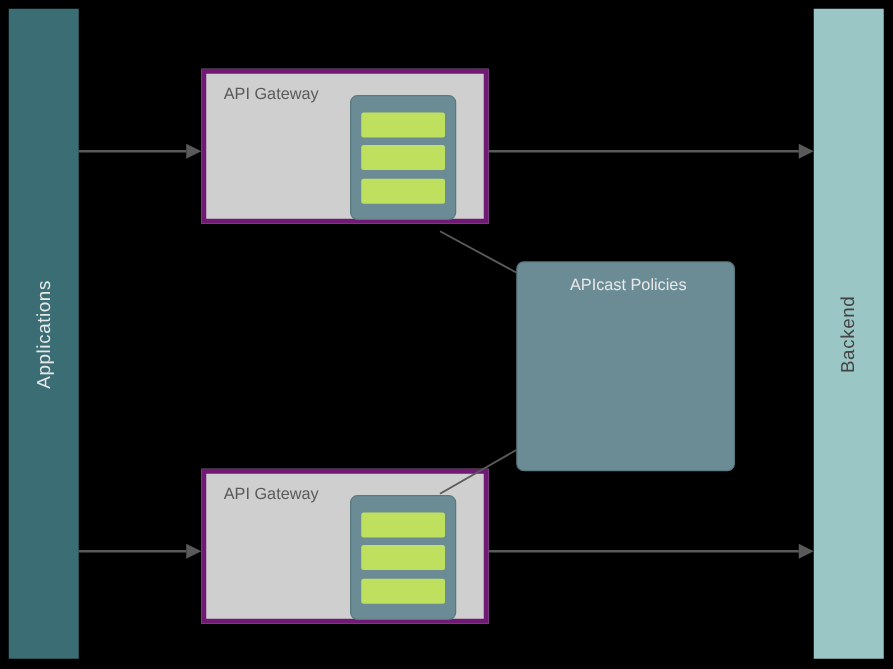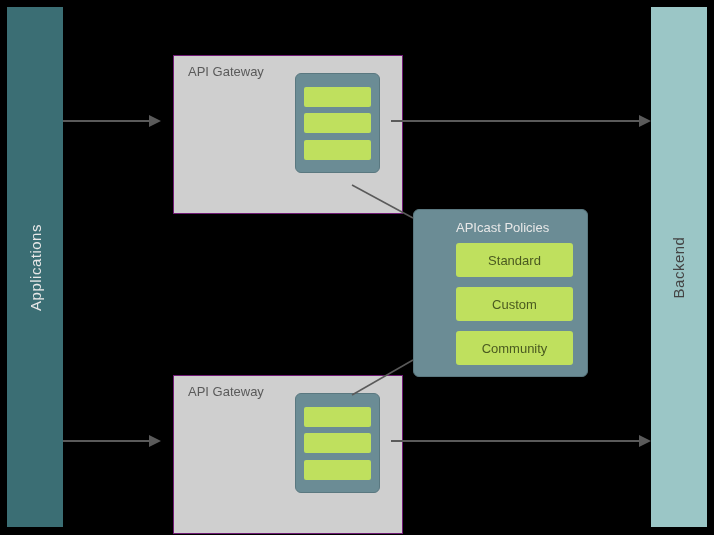--- a/index.html
+++ b/index.html
@@ -42,24 +42,23 @@
   .backend .label {
     color: #444;
     font-size: 15px;
     transform: rotate(-90deg);
     white-space: nowrap;
     letter-spacing: 0.5px;
   }
   .gateway {
     position: absolute;
     width: 230px;
-    height: 159px;
+    height: 124px;
     background: #cfcfcf;
-    border: 1px solid #701a75;
-    margin-left: 12px;
+    border: 4px solid #701a75;
   }
   .gateway-top { left: 161px; top: 55px; }
   .gateway-bottom { left: 161px; top: 375px; }
   .gateway .title {
     position: absolute;
     top: 8px;
     left: 14px;
     color: #5a5a5a;
     font-size: 13px;
   }
@@ -164,23 +163,18 @@
   </div>
 </div>
 
 <div class="arrow-line" style="left:391px; top:120px; width:248px;"></div>
 <div class="arrow-head" style="left:639px; top:115px;"></div>
 <div class="arrow-line" style="left:391px; top:440px; width:248px;"></div>
 <div class="arrow-head" style="left:639px; top:435px;"></div>
 
 <div class="policies-box">
   <div class="title">APIcast Policies</div>
-  <div class="items">
-    <div class="item">Standard</div>
-    <div class="item">Custom</div>
-    <div class="item">Community</div>
-  </div>
 </div>
 
 <svg style="position:absolute; left:0; top:0; width:714px; height:535px; pointer-events:none;">
   <line x1="352" y1="185" x2="413" y2="218" stroke="#5a5a5a" stroke-width="1.5"></line>
   <line x1="352" y1="395" x2="413" y2="360" stroke="#5a5a5a" stroke-width="1.5"></line>
 </svg>
 
 </body></html>

